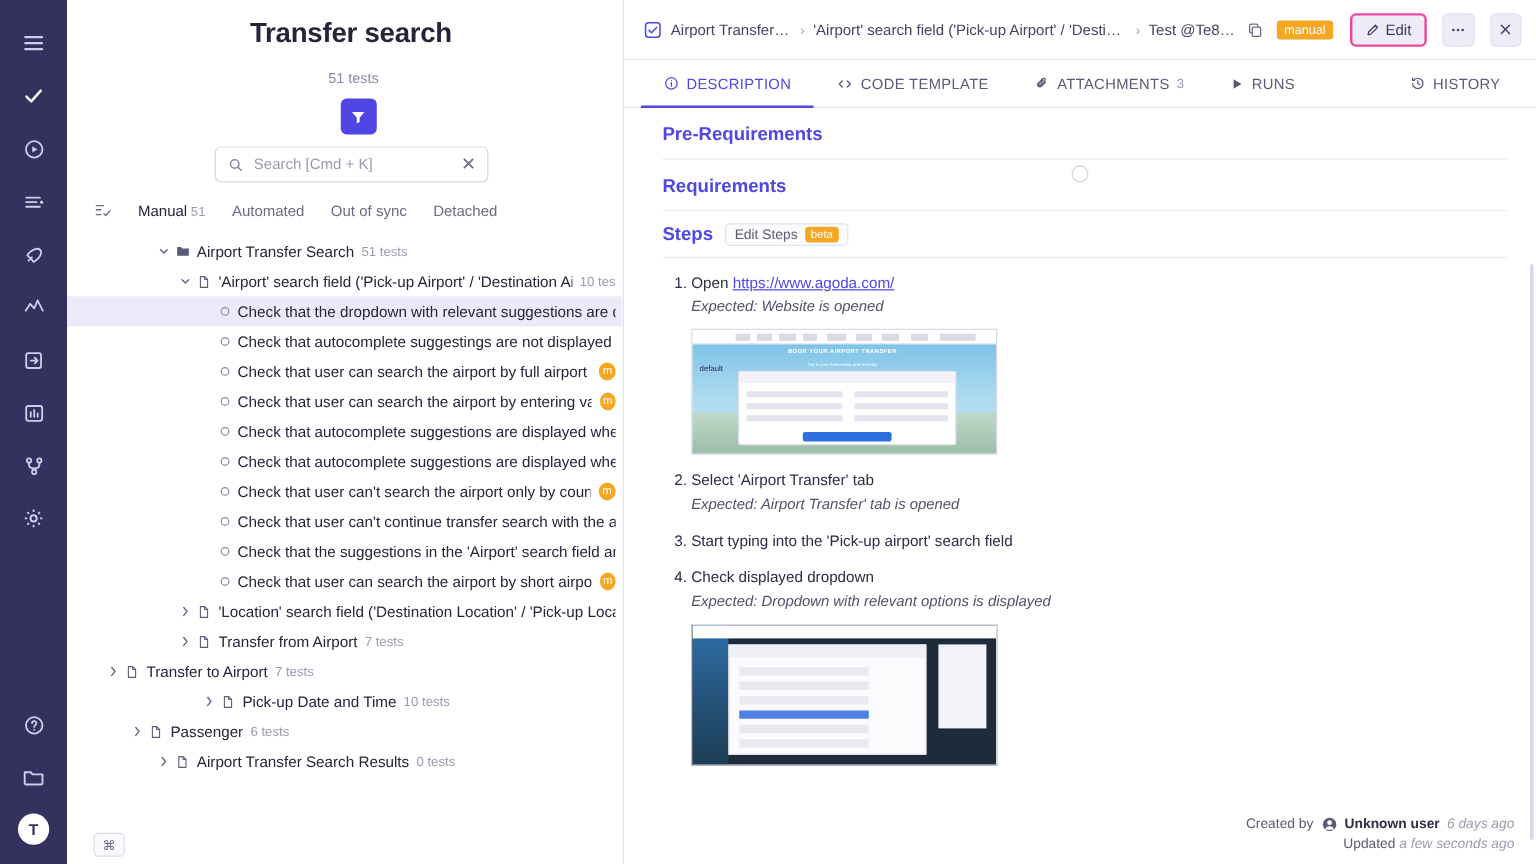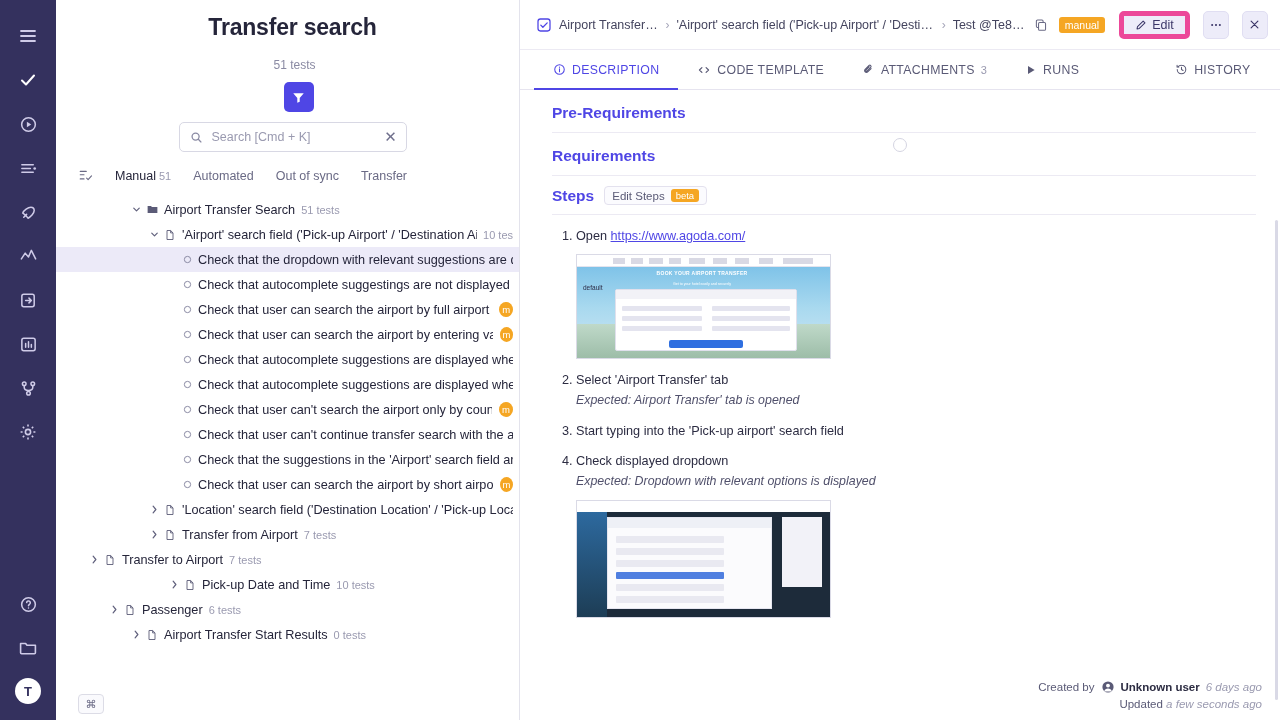--- a/index.html
+++ b/index.html
@@ -184,21 +184,21 @@
     border-radius: 3px; padding: 2px 6px; margin-left: 4px;
   }
   .crumb-spacer { flex: 1 1 auto; }
   .btn {
     display: flex; align-items: center; justify-content: center; gap: 5px;
     height: 28px; border-radius: 5px;
     font-size: 12.5px; cursor: pointer;
   }
   .btn-edit {
     background: #edecf9; color: #3b3668; padding: 0 11px;
-    border: 5px solid #ec4899;
+    border: 2px solid #ec4899;
   }
   .btn-more {
     background: #edecf9; color: #3b3668; width: 30px; border: 1px solid #e0def2;
     margin-left: 6px;
   }
   .btn-close {
     background: #edecf9; color: #3b3668; width: 30px; border: 1px solid #e0def2;
     margin-left: 6px;
   }
 
@@ -436,21 +436,21 @@
             <path d="M3 4.5h8M3 9h5"></path>
             <path d="M3 14.5h5"></path>
             <path d="M11.5 13.5l2 2 4.5-5"></path>
           </svg>
       </span>
       <span class="t-item active">
         <span>Manual</span><span class="badge-num">51</span>
       </span>
       <span class="t-item">Automated</span>
       <span class="t-item">Out of sync</span>
-      <span class="t-item">Transfer</span>
+      <span class="t-item">Detached</span>
     </div>
 
     <div class="tree" id="tree-container">
         <div class="tree-row" style="padding-left: 90px;">
           <span class="chev" style="margin-left:-18px">
             <svg width="11" height="11" viewBox="0 0 20 20" fill="none" stroke="currentColor" stroke-width="2.2" stroke-linecap="round" stroke-linejoin="round">
               <path d="M5 7.5l5 5 5-5"></path>
             </svg>
           </span>
           <span class="folder-icon">
@@ -649,21 +649,21 @@
             <svg width="11" height="11" viewBox="0 0 20 20" fill="none" stroke="currentColor" stroke-width="2.2" stroke-linecap="round" stroke-linejoin="round">
               <path d="M7.5 4l5 6-5 6"></path>
             </svg>
           </span>
           <span class="doc-icon">
             <svg width="12" height="12" viewBox="0 0 20 20" fill="none" stroke="currentColor" stroke-width="1.5" stroke-linejoin="round">
               <path d="M5 2.5h6l4 4v11H5z"></path>
               <path d="M11 2.5v4h4"></path>
             </svg>
           </span>
-          <span class="node-label">Airport Transfer Start Results</span>
+          <span class="node-label">Airport Transfer Search Results</span>
           <span class="node-count">0 tests</span>
         </div>
       </div>
     <div class="kbd-chip">⌘</div>
   </div>
 
   <div class="right">
 
     <div class="crumb-bar">
       <span class="crumb-check">
@@ -775,20 +775,21 @@
           <span class="beta">beta</span>
         </span>
       </div>
       <div class="sec" style="padding-top:0">
         <div class="steps-divider"></div>
       </div>
 
       <ol class="steps" id="steps-container">
           <li>
             <div><span>Open </span><a class="link" href="#">https://www.agoda.com/</a></div>
+            <div class="expected"><b>Expected:</b><span> Website is opened</span></div>
             <div class="shot1">
               <div class="topbar">
                 <div class="dots"></div>
               </div>
               <div class="hero">
                 <div class="title-strip">BOOK YOUR AIRPORT TRANSFER</div>
                 <div class="subtitle-strip">Get to your hotel easily and securely</div>
                 <div class="land"></div>
                 <div class="tagline">default</div>
                 <div class="card">

